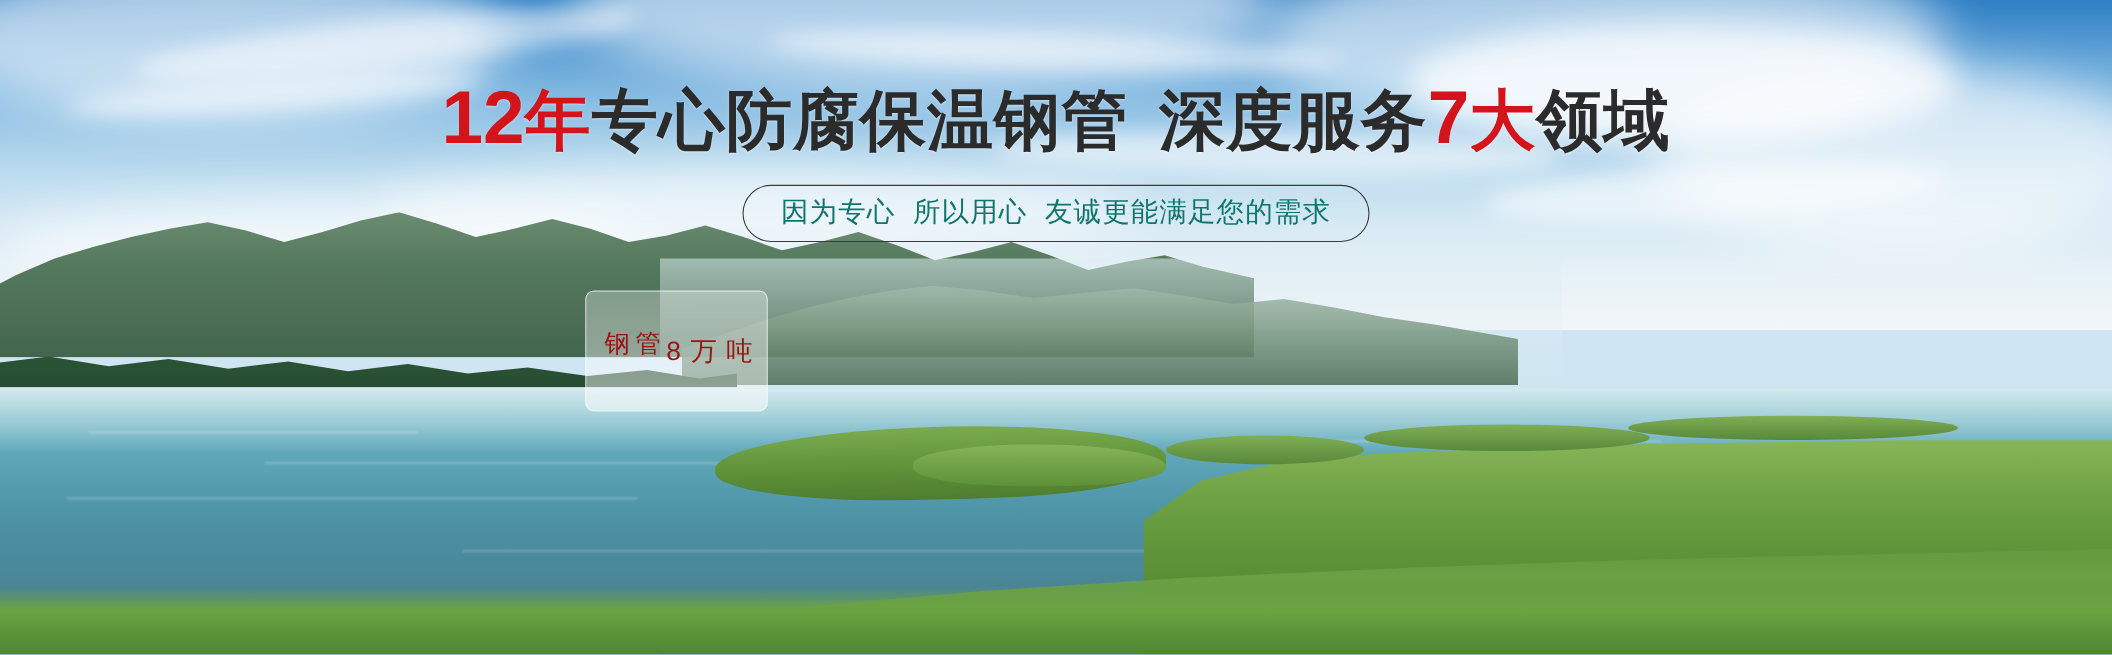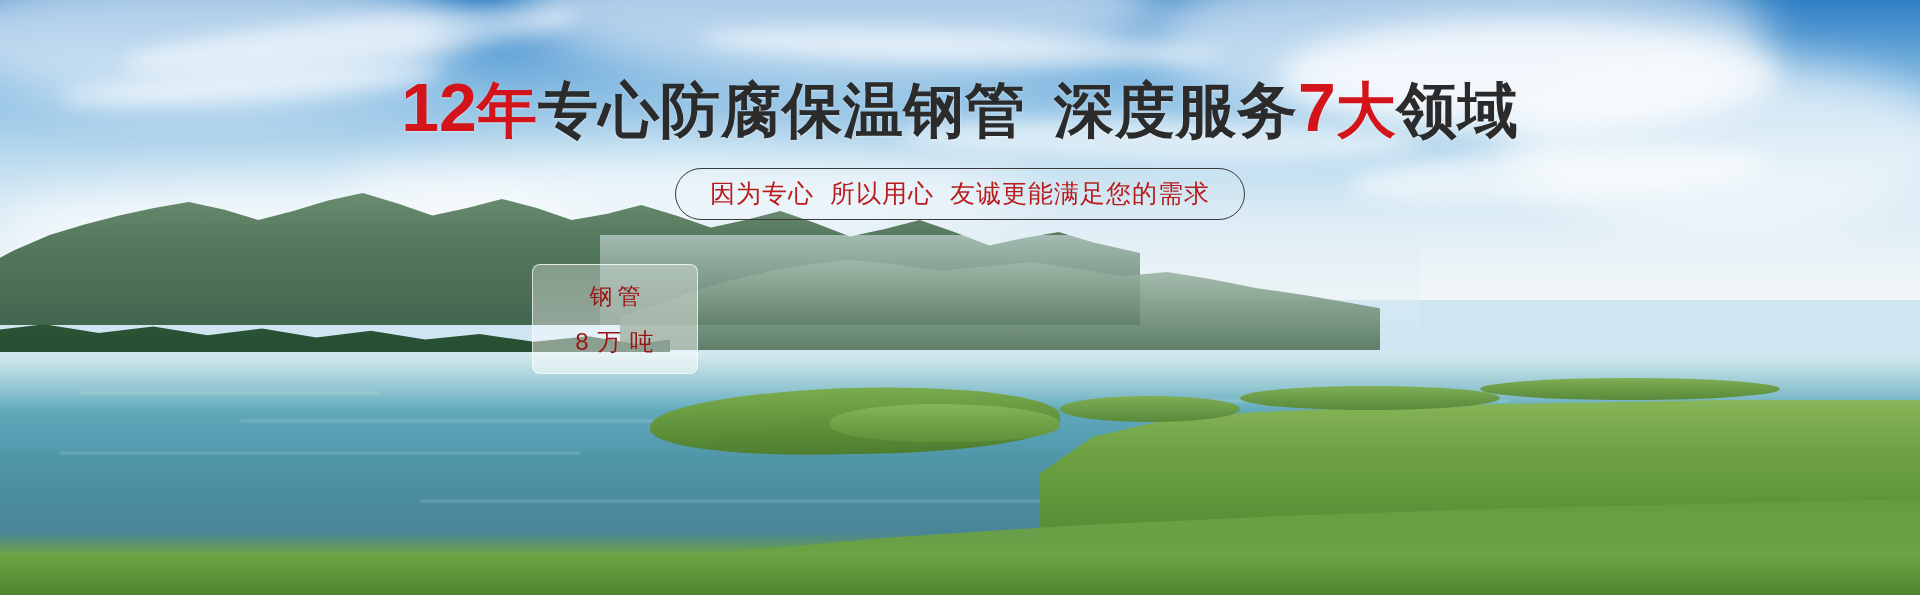--- a/index.html
+++ b/index.html
@@ -146,40 +146,40 @@
   .subtitle-wrap{
     position:absolute;top:168px;left:0;width:1920px;text-align:center;
   }
   .subtitle{
     display:inline-block;
     border:1.5px solid #3a3a3a;
     border-radius:26px;
     padding:9px 34px 11px 34px;
     font-size:25px;
     line-height:30px;
-    color:#b91c1c;
+    color:#0f766e;
     letter-spacing:1px;
     white-space:nowrap;
     background:rgba(255,255,255,0.04);
   }
   .subtitle .sp{display:inline-block;width:16px;}
 
   .cards{
     position:absolute;top:264px;left:532px;
     display:flex;
     gap:4px;
   }
   .card{
     width:166px;
     height:110px;
     background:linear-gradient(to bottom,rgba(255,255,255,0.30),rgba(255,255,255,0.52));
     border:1px solid rgba(255,255,255,0.65);
     border-radius:8px;
     display:flex;
-    flex-direction:column;
+    flex-direction:row;
     align-items:center;
     justify-content:center;
     box-sizing:border-box;
   }
   .card .ctitle{
     font-size:23px;
     color:#9b1414;
     letter-spacing:5px;
     text-indent:5px;
     margin-bottom:14px;

